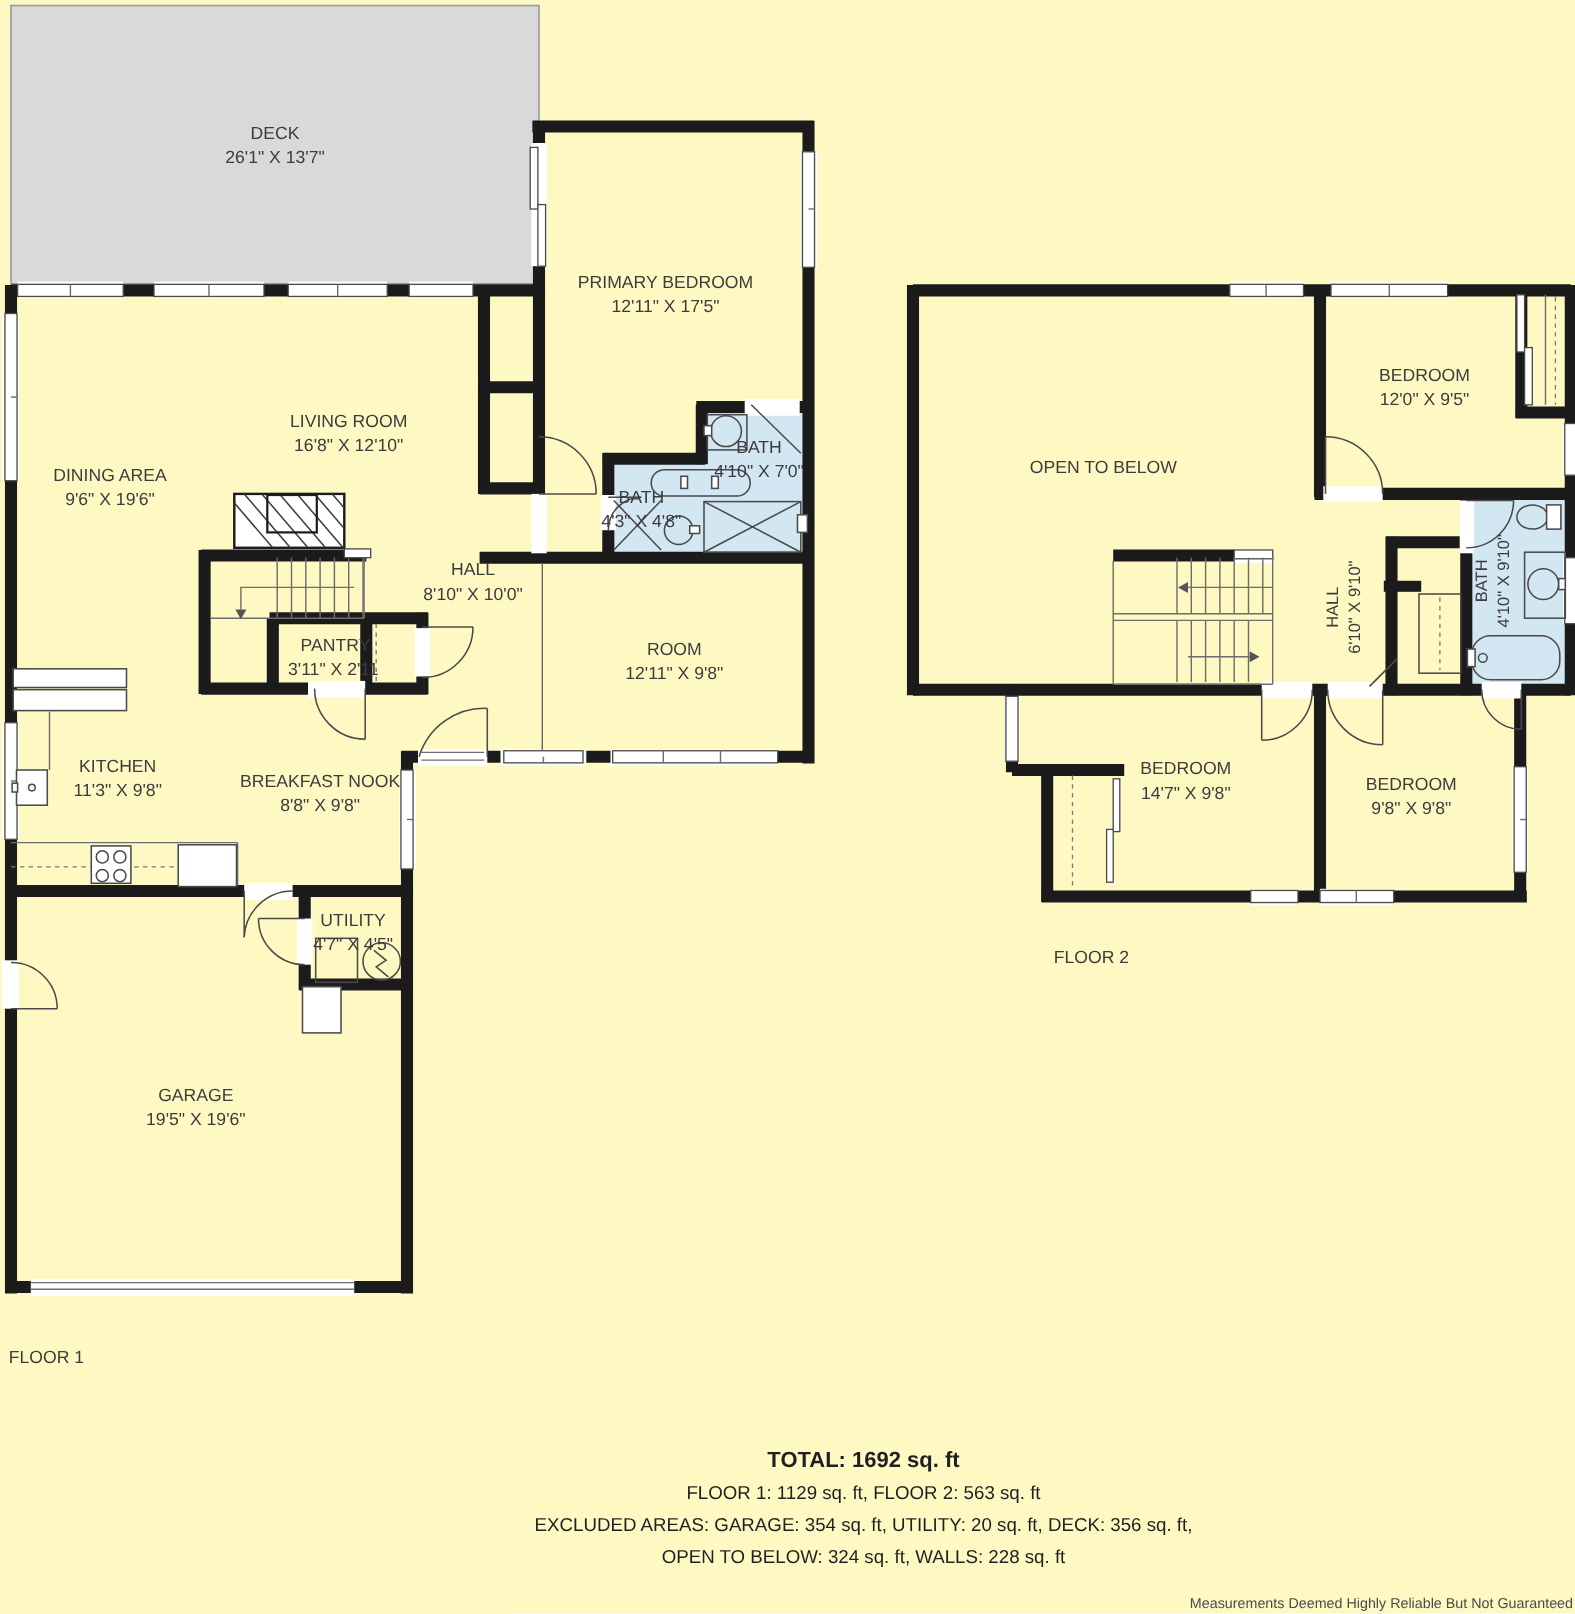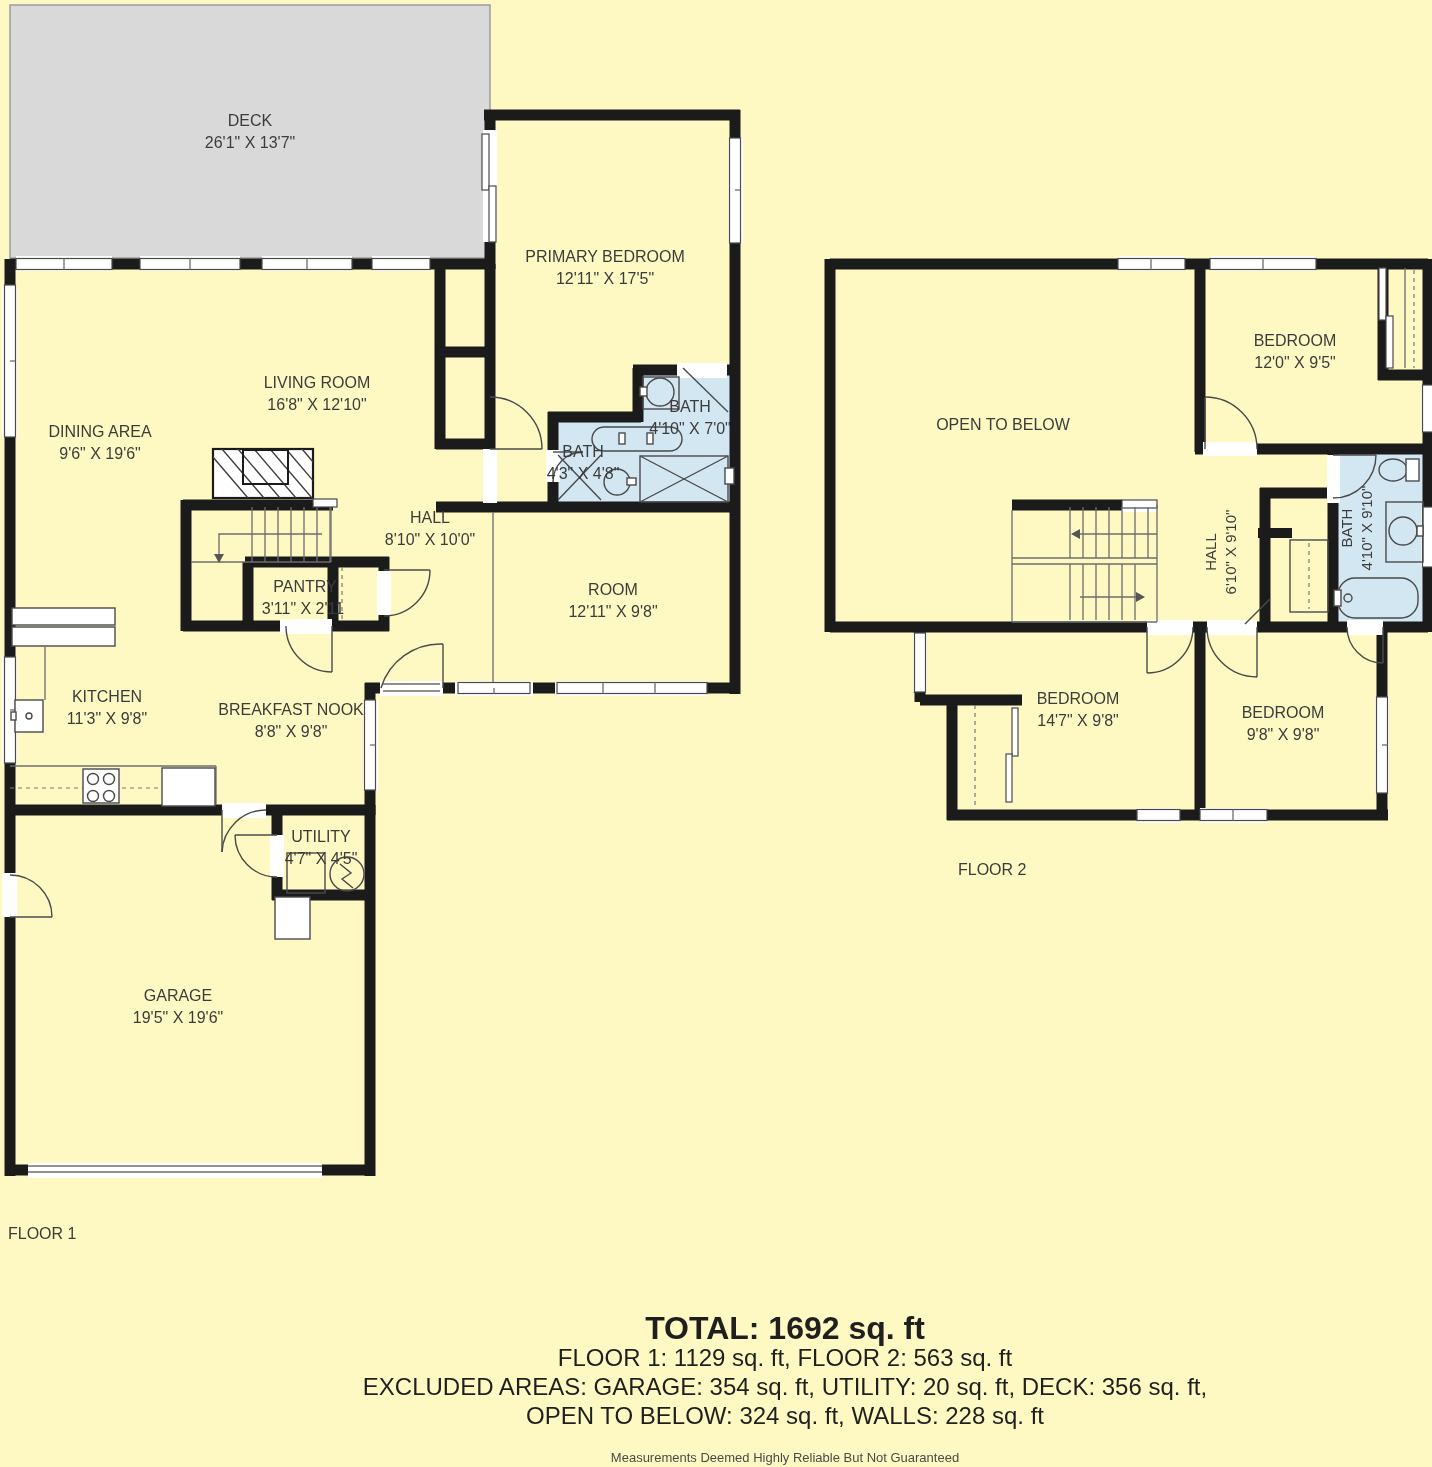--- a/index.html
+++ b/index.html
@@ -10,23 +10,23 @@
   svg text.rot{font-size:15px;}
   .wall{stroke:#1b1b1b;stroke-width:11;stroke-linecap:butt;fill:none;}
   .thinl{stroke:#6d6d6d;stroke-width:1.3;fill:none;}
   .fixt{stroke:#4a4a4a;stroke-width:1.4;fill:#ffffff;}
   .fixtb{stroke:#4a4a4a;stroke-width:1.4;fill:none;}
   .gap{fill:#ffffff;}
   .winframe{stroke:#4a4a4a;stroke-width:1.2;fill:#ffffff;}
   .door{stroke:#4a4a4a;stroke-width:1.4;fill:none;}
   .dash{stroke:#7a7a7a;stroke-width:1.2;stroke-dasharray:4 4;fill:none;}
   #summary{position:absolute;left:140px;top:1313px;width:1290px;text-align:center;color:#1f1f1f;}
-  #summary .l1{font-size:32px;font-weight:bold;line-height:30px;}
-  #summary .ln{font-size:24px;line-height:29px;}
-  #disclaimer{position:absolute;left:140px;top:1450px;width:1290px;text-align:center;
+  #summary .l1{font-size:20px;font-weight:bold;line-height:30px;}
+  #summary .ln{font-size:17px;line-height:29px;}
+  #disclaimer{position:absolute;left:140px;top:1450px;width:1290px;text-align:right;
               font-size:13px;color:#4a4a4a;}
 </style>
 </head>
 <body>
 
 <div id="page">
 <svg width="1432" height="1262" viewBox="0 0 1432 1262">
 
   <g>
 

